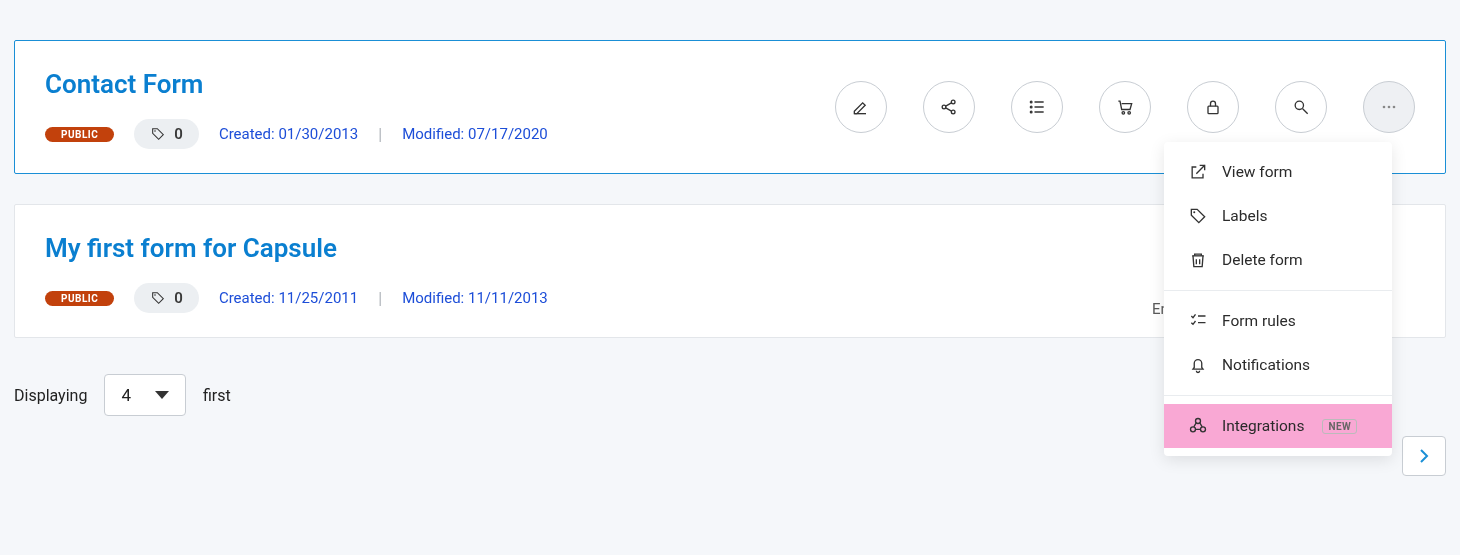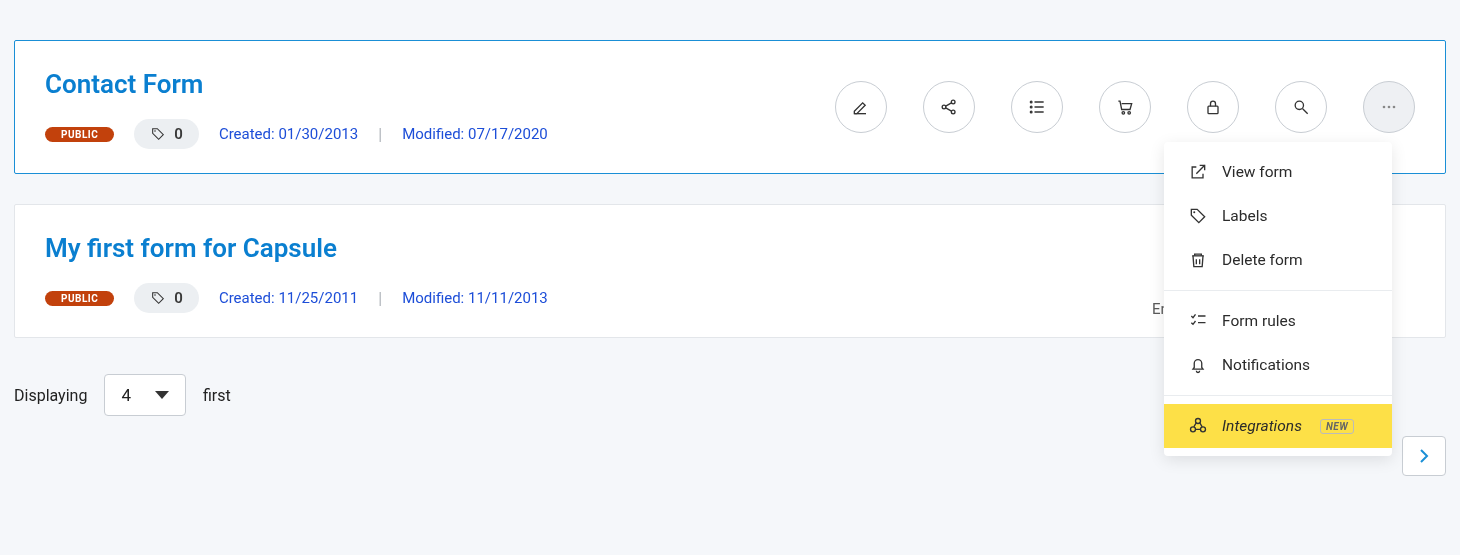--- a/index.html
+++ b/index.html
@@ -147,22 +147,21 @@
     .menu-item {
       display: flex;
       align-items: center;
       gap: 14px;
       padding: 12px 24px;
       cursor: pointer;
       font-size: 15.5px;
       color: #2b2b2b;
     }
     .menu-item:hover, .menu-item.hilite {
-      background: #fde047;
-      font-style: italic;
+      background: #f9a8d4;
     }
     .menu-item svg { width: 20px; height: 20px; stroke: #333; fill: none; stroke-width: 1.6; flex-shrink: 0; }
     .new-badge {
       font-size: 10px;
       font-weight: 700;
       color: #666;
       border: 1px solid #bbb;
       border-radius: 3px;
       padding: 1px 5px;
       letter-spacing: 0.5px;

